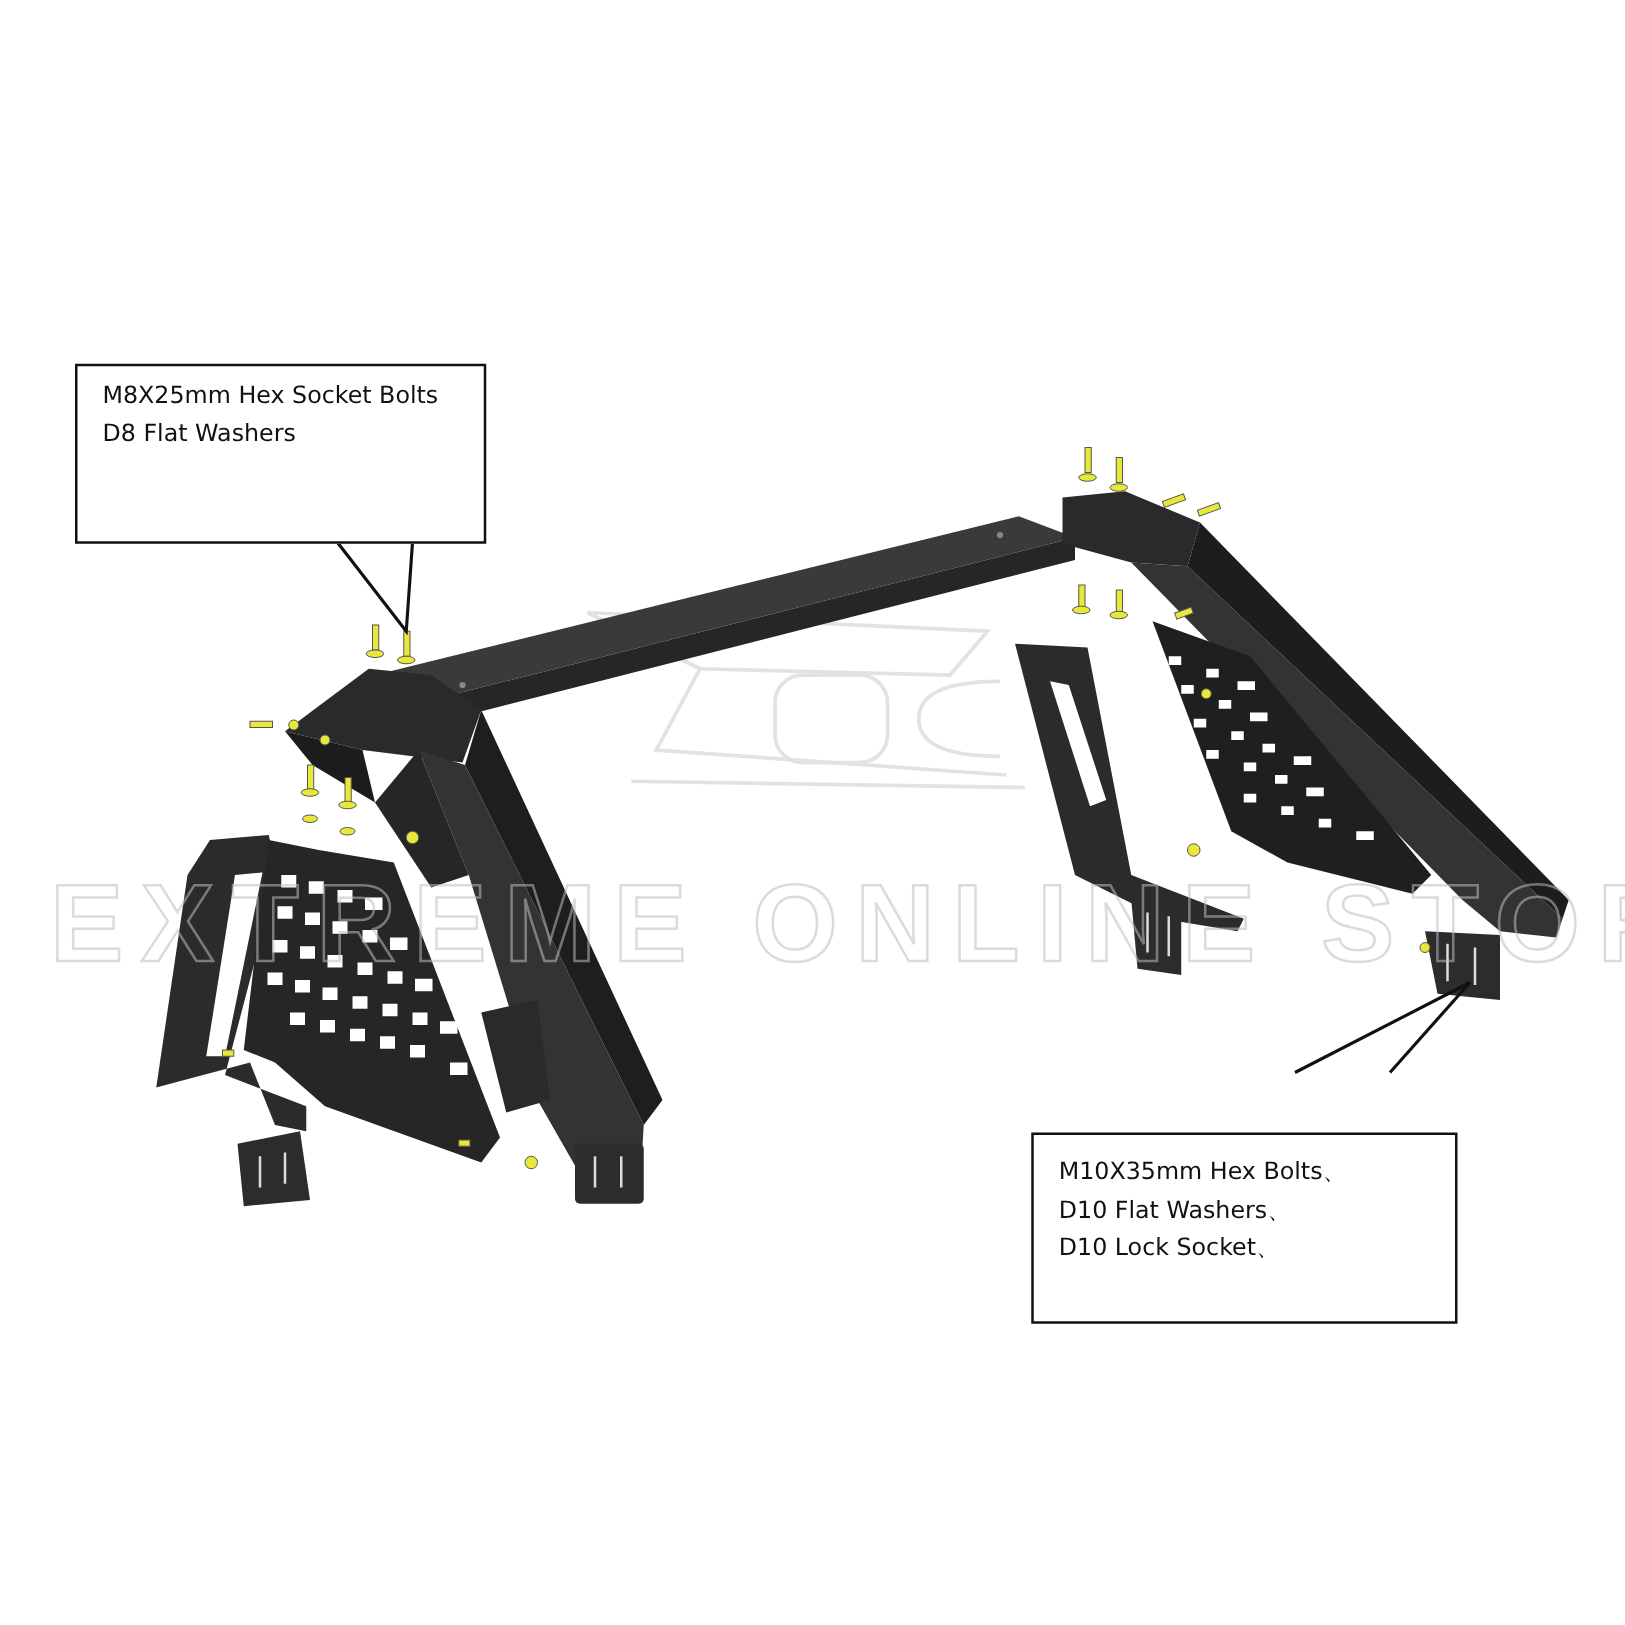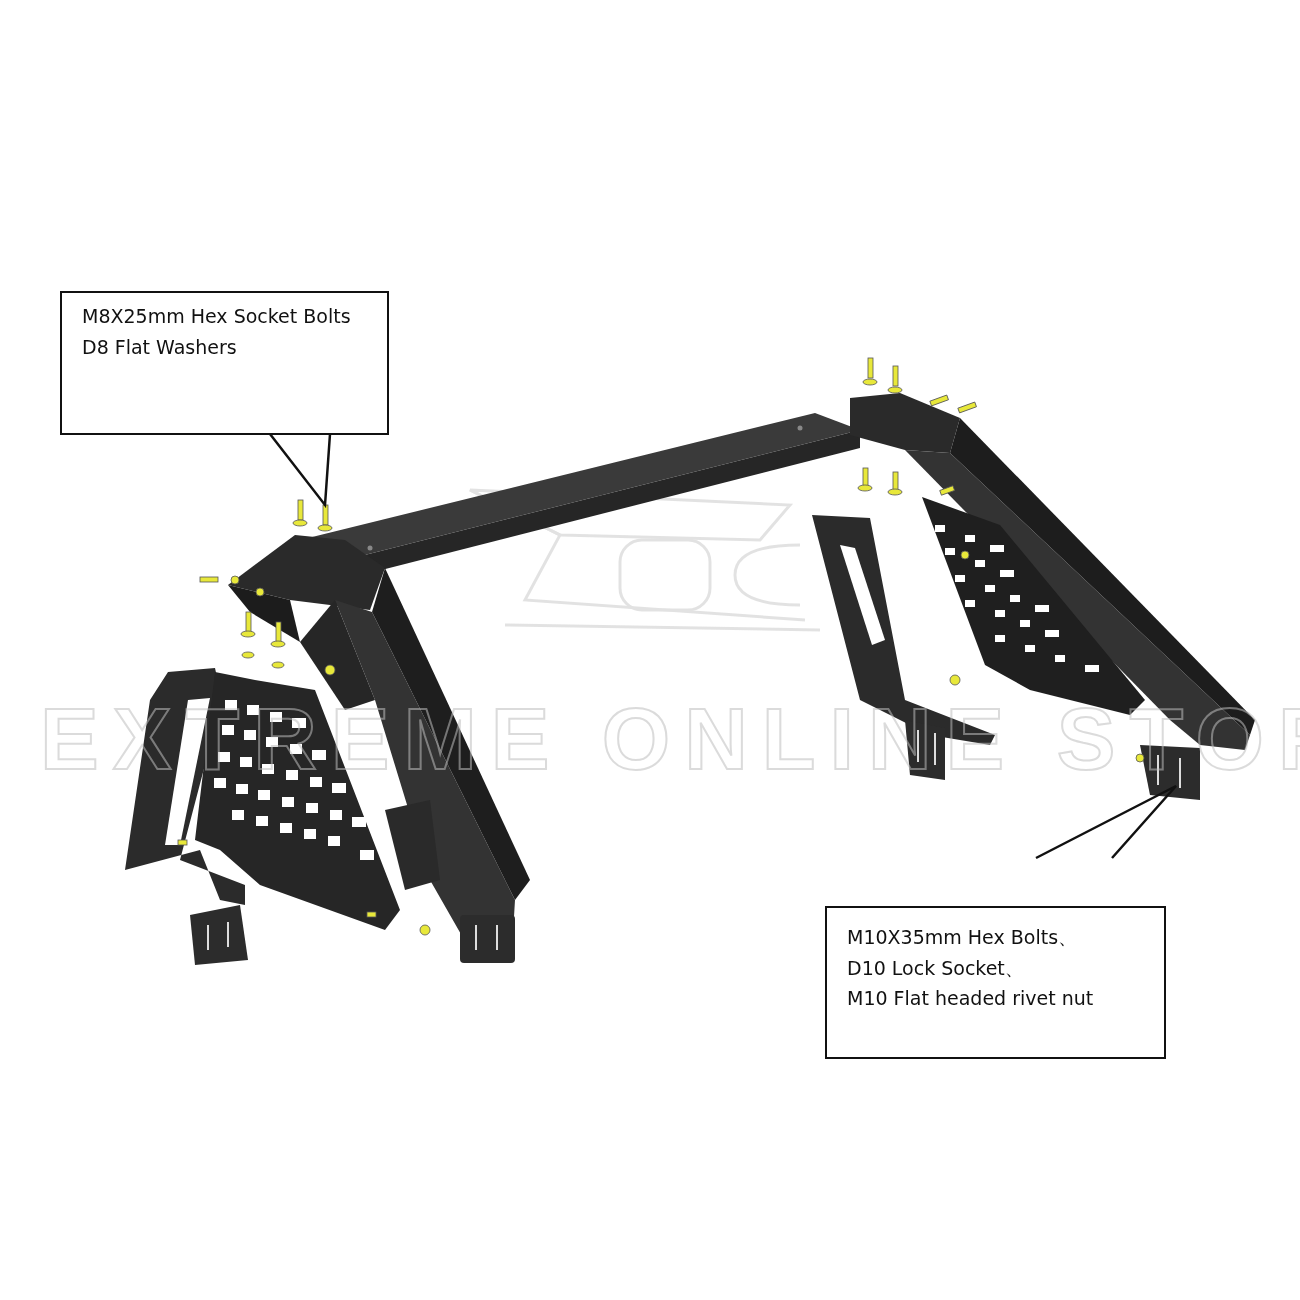--- a/index.html
+++ b/index.html
@@ -174,15 +174,15 @@
 
 <div class="watermark">EXTREME ONLINE STORE</div>
 
 <div class="callout" id="callout-top">
   <span class="line">M8X25mm Hex Socket Bolts</span>
   <span class="line">D8 Flat Washers</span>
 </div>
 
 <div class="callout" id="callout-bottom">
   <span class="line">M10X35mm Hex Bolts、</span>
+  <span class="line">D10 Flat Washers、</span>
   <span class="line">D10 Lock Socket、</span>
-  <span class="line">M10 Flat headed rivet nut</span>
 </div>
 
 </body></html>

